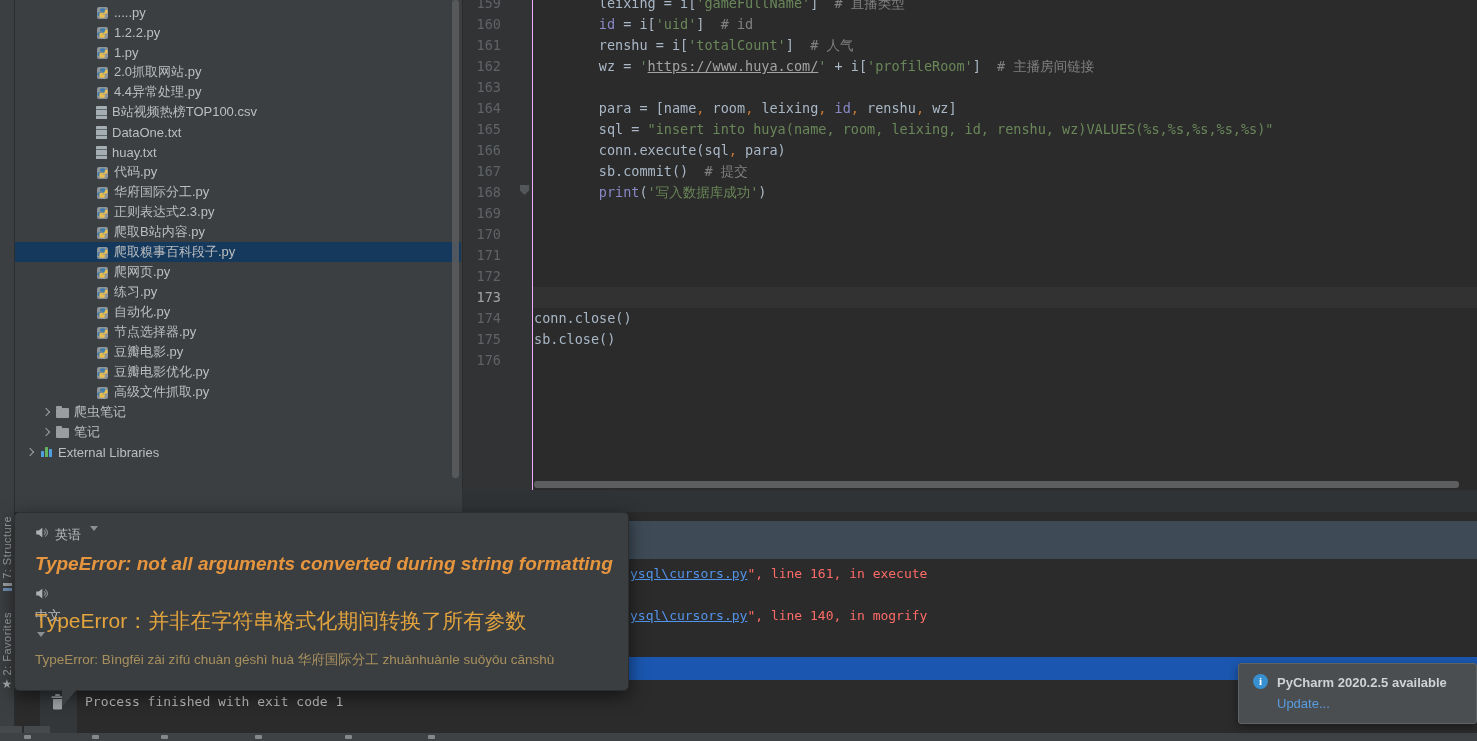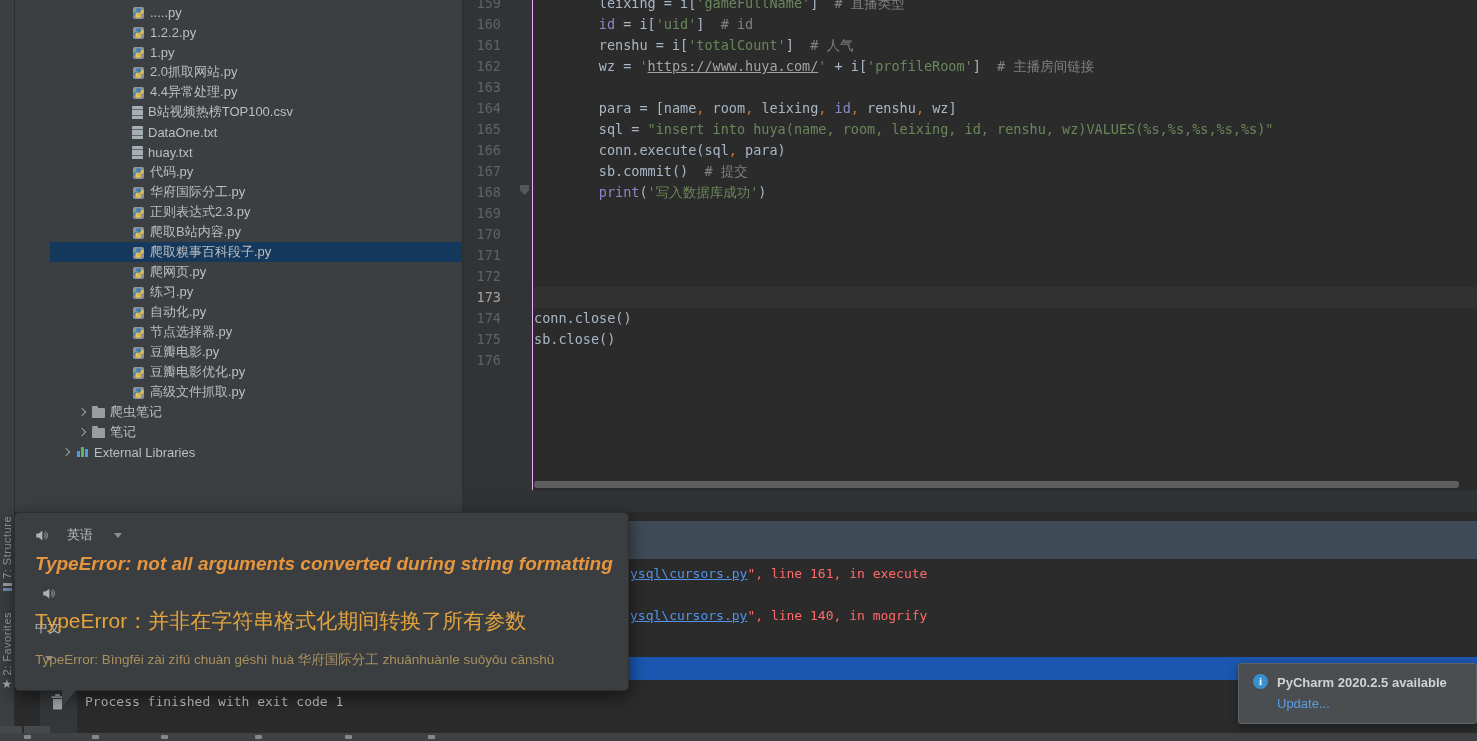--- a/index.html
+++ b/index.html
@@ -7,21 +7,21 @@
        font-family:"Liberation Sans",sans-serif;-webkit-font-smoothing:antialiased;}
 
   
   .stripe{position:absolute;left:0;top:0;width:14px;height:741px;background:#3c3f41;border-right:1px solid #2b2e30;z-index:3;}
   .stripe-btn{position:absolute;left:0;width:14px;display:flex;flex-direction:column;align-items:center;gap:4px;color:#9da0a3;font-size:11px;cursor:default;}
   .vlabel{writing-mode:vertical-rl;transform:rotate(180deg);white-space:nowrap;letter-spacing:.5px;}
   .struct-ico{width:9px;height:9px;background:linear-gradient(#9da0a3 0 3px,transparent 3px 5px,#6f8fb5 5px 8px,transparent 8px);}
   .star{font-size:12px;color:#a9acae;line-height:10px;}
 
   
-  .project{position:absolute;left:14px;top:0;width:447px;height:512px;background:#3c3f41;overflow:hidden;z-index:1;padding-left:36px;}
+  .project{position:absolute;left:14px;top:0;width:447px;height:512px;background:#3c3f41;overflow:hidden;z-index:1;}
   .trow{position:relative;display:flex;align-items:center;height:20px;color:#bcbec0;font-size:13px;white-space:nowrap;cursor:default;}
   .trow.sel{background:#15395c;}
   .trow .lbl{margin-left:5px;}
   .chev{width:5px;height:5px;border-right:1.6px solid #9da0a3;border-bottom:1.6px solid #9da0a3;transform:rotate(-45deg);margin-right:7px;flex:0 0 auto;}
   .icon{flex:0 0 auto;display:inline-block;}
   .ico-txt{width:11px;height:13px;background:#a4aeb3;border-radius:1px;
            background-image:linear-gradient(#5d686e 0 0);box-shadow:inset 0 -2px 0 #a4aeb3;
            background:repeating-linear-gradient(#a4aeb3 0 3px,#5d686e 3px 4px,#a4aeb3 4px 6px);}
   .ico-folder{width:13px;height:10px;background:#9a9da0;border-radius:1px;position:relative;margin-top:2px;}
   .ico-folder:before{content:"";position:absolute;left:0;top:-2px;width:6px;height:2px;background:#9a9da0;border-radius:1px 1px 0 0;}
@@ -51,21 +51,21 @@
   .con-line{position:absolute;font-family:"DejaVu Sans Mono","Liberation Mono",monospace;font-size:13px;line-height:15px;white-space:pre;z-index:3;}
   .cl-link{color:#5394ec;text-decoration:underline;cursor:pointer;}
   .cl-err{color:#ff6b68;}
   .cl-plain{color:#bbbbbb;}
   .trash{position:absolute;left:51px;top:694px;z-index:3;cursor:pointer;}
 
   
   .popup{position:absolute;left:14px;top:512px;width:613px;height:177px;background:#3b3e40;border:1px solid #2c2e2f;
          border-radius:5px;box-shadow:0 5px 18px rgba(0,0,0,.55);z-index:10;}
   .popup-tail{position:absolute;left:62px;top:688px;width:0;height:0;border-top:19px solid #3b3e40;border-right:16px solid transparent;z-index:10;}
-  .langrow{position:absolute;left:20px;display:flex;align-items:center;gap:19px;color:#b8bcbe;font-size:13px;cursor:pointer;}
+  .langrow{position:absolute;left:20px;display:flex;align-items:flex-start;gap:7px;color:#b8bcbe;font-size:13px;cursor:pointer;}
   .dd{width:0;height:0;border-left:4px solid transparent;border-right:4px solid transparent;border-top:5px solid #8c8e90;margin-left:2px;}
   .entext{position:absolute;left:20px;top:40px;font-size:19px;font-weight:bold;font-style:italic;color:#e6953f;white-space:nowrap;}
   .cntext{position:absolute;left:20px;top:94px;font-size:21px;color:#e3a33d;white-space:nowrap;}
   .pinyin{position:absolute;left:20px;top:138px;font-size:13.5px;color:#a8905e;white-space:nowrap;}
 
   
   .notif{position:absolute;left:1238px;top:663px;width:237px;height:59px;background:#4a4e50;border:1px solid #606365;
          border-radius:3px;box-shadow:0 3px 10px rgba(0,0,0,.4);z-index:11;}
   .notif-title{position:absolute;left:38px;top:11px;font-size:13px;font-weight:bold;color:#d0d2d3;white-space:nowrap;}
   .notif-act{position:absolute;left:38px;top:32px;font-size:13px;color:#5a9ce0;cursor:pointer;}

